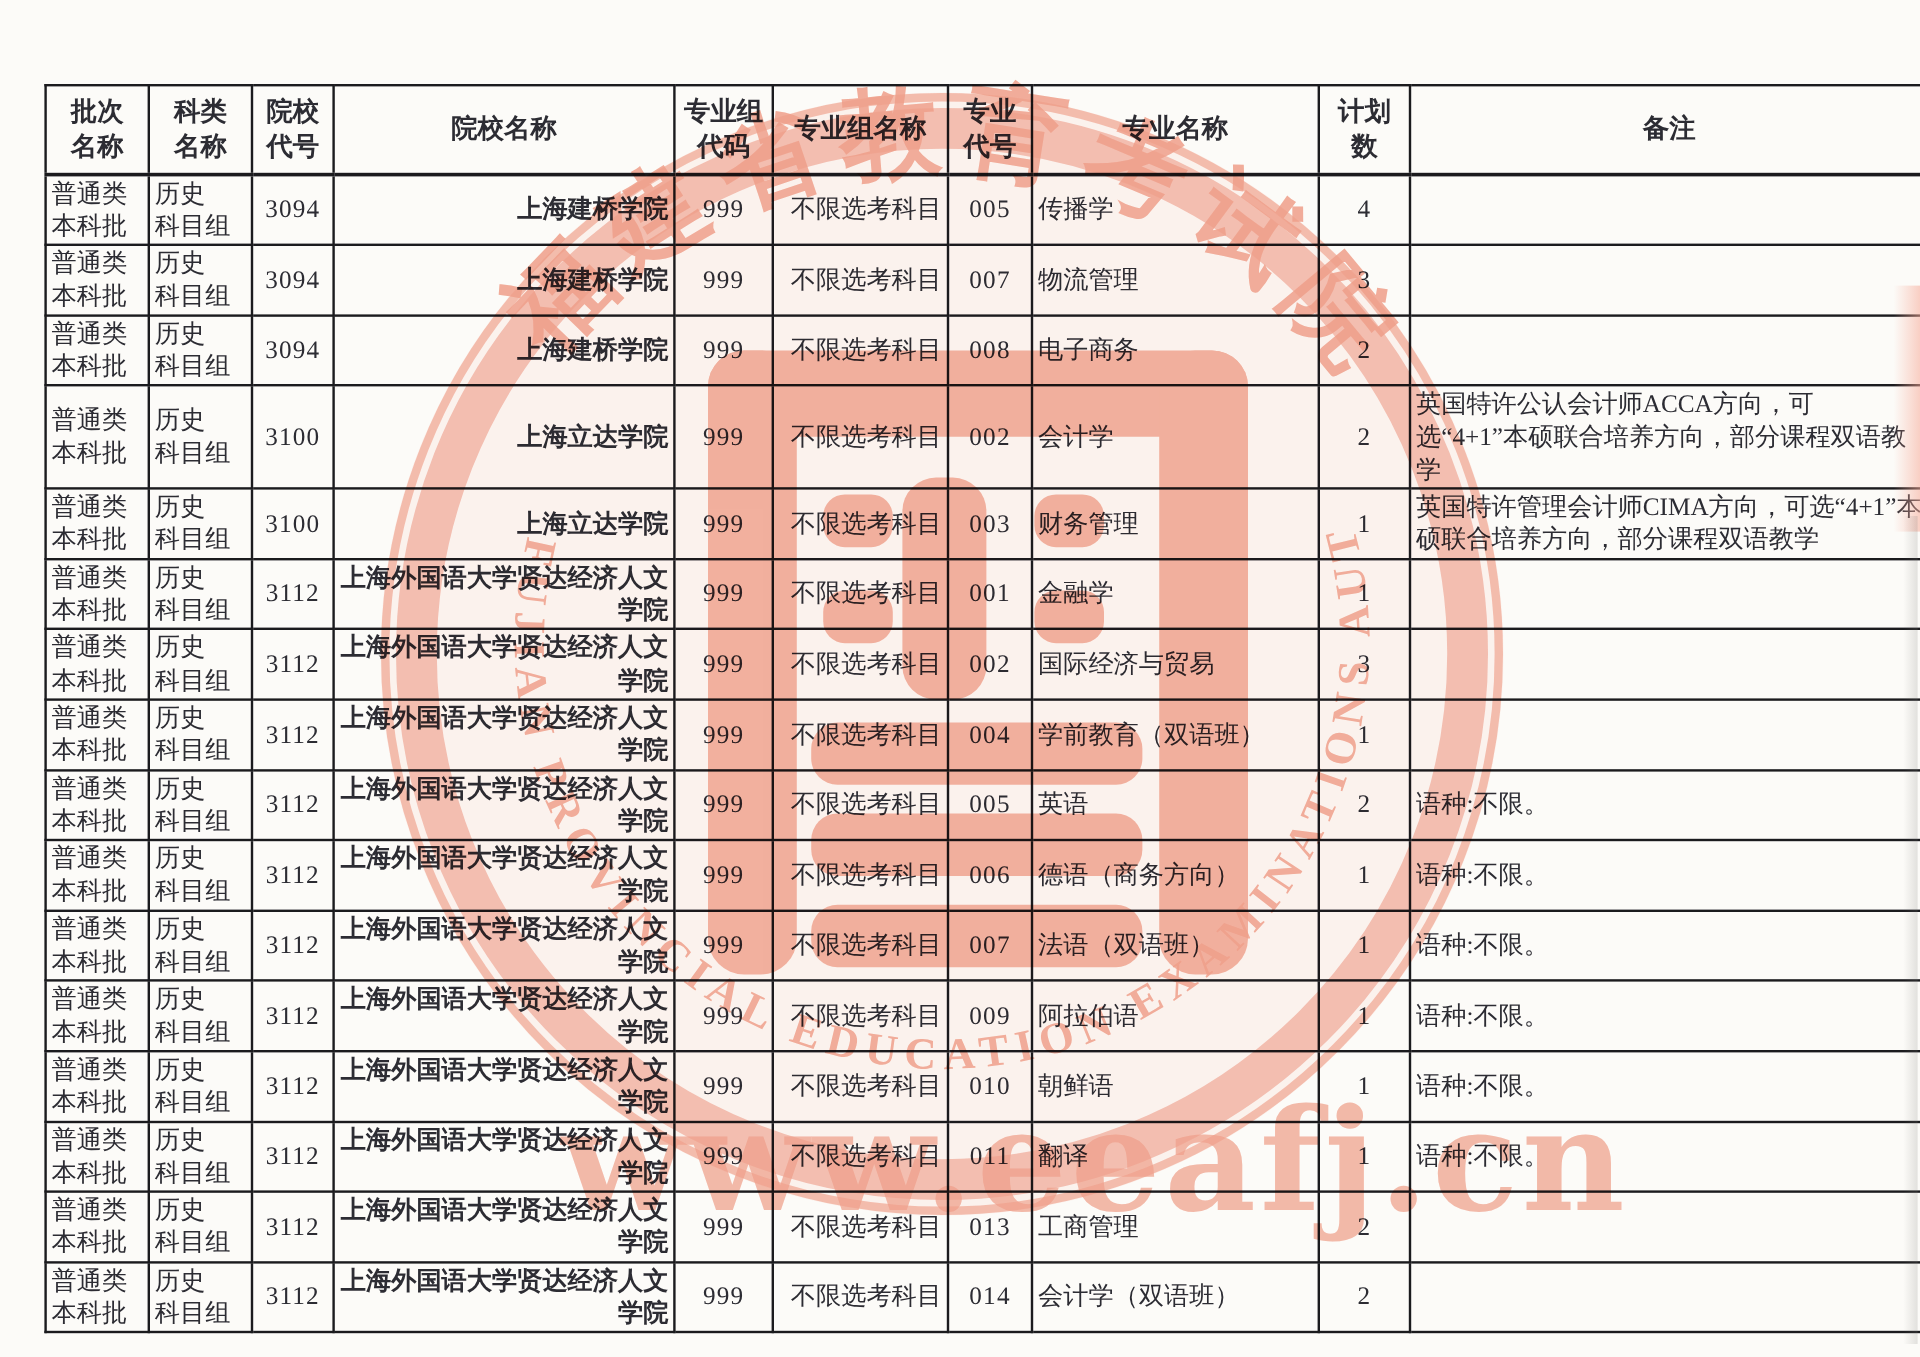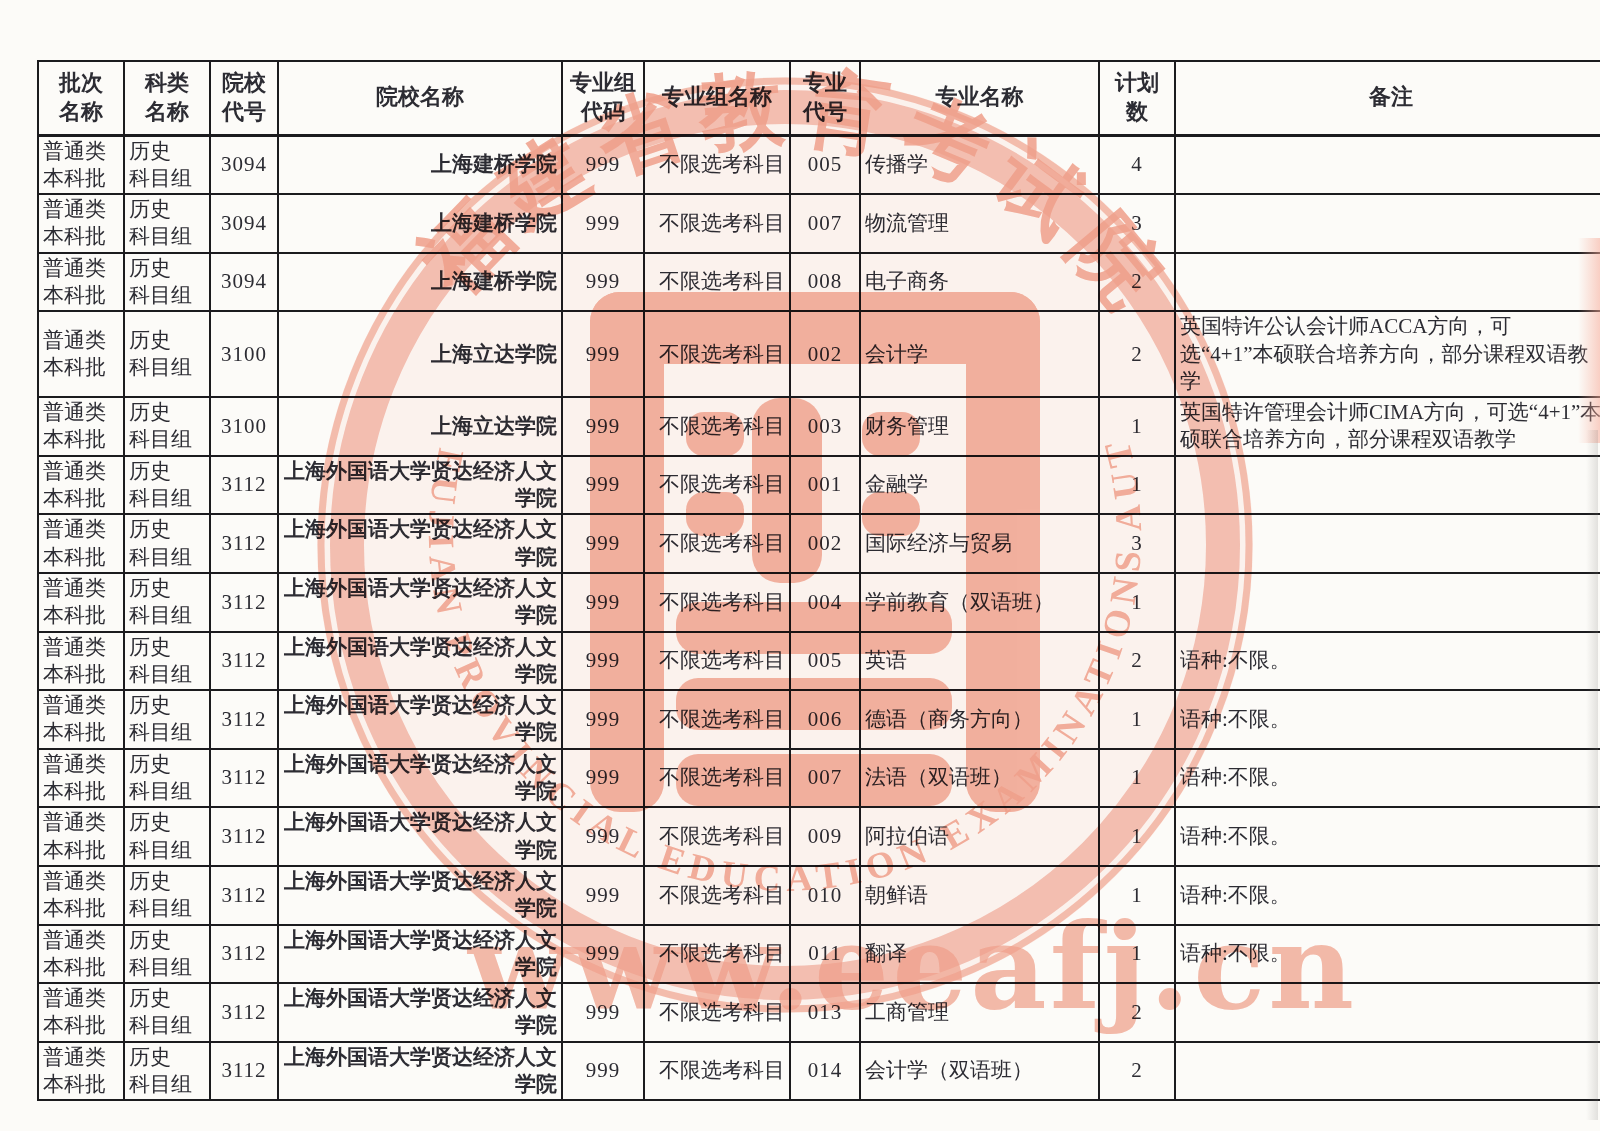--- a/index.html
+++ b/index.html
@@ -8,21 +8,21 @@
     background:#fcfbf8;
     font-family:"Liberation Serif","DejaVu Serif",serif;
     color:#2c2c33;
     position:relative;
     overflow:hidden;
   }
   .page{position:absolute;inset:0;}
 
   
   .table-wrap{
-    position:absolute;left:37px;top:60px;width:1509px;z-index:1;
+    position:absolute;left:37px;top:70px;width:1509px;z-index:1;
   }
   table.plan{
     border-collapse:collapse;table-layout:fixed;width:1509px;
     background:transparent;
   }
   table.plan th,table.plan td{
     border:2px solid #1b1b1e;
     vertical-align:middle;
     padding:1px 4px;
     overflow:hidden;

